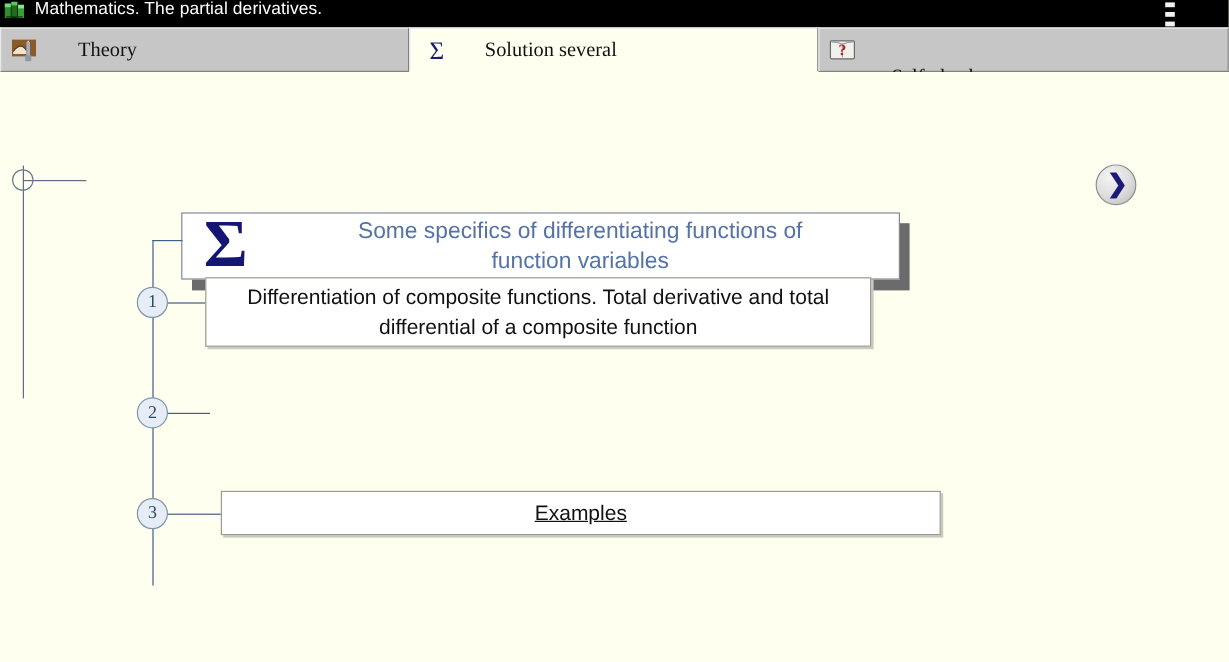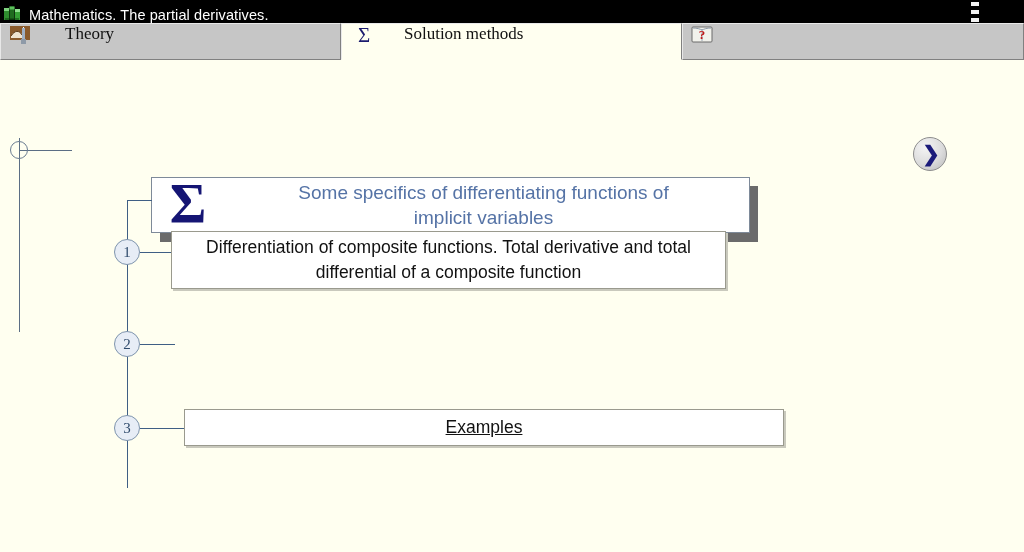--- a/index.html
+++ b/index.html
@@ -19,21 +19,21 @@
     background: #fffff0;
   }
 
   
   .titlebar {
     position: absolute;
     left: 0; top: 0;
     width: 1024px; height: 23px;
     background: #000000;
     display: flex;
-    align-items: flex-end;
+    align-items: flex-start;
   }
   .title-icon {
     width: 18px; height: 18px;
     margin-left: 3px;
     position: relative;
     flex: 0 0 auto;
   }
   .title-text {
     color: #ffffff;
     font-family: "Liberation Sans", sans-serif;
@@ -61,20 +61,21 @@
   .tabbar {
     position: absolute;
     left: 0; top: 23px;
     width: 1024px; height: 37px;
     background: #c0c0c0;
     display: flex;
   }
   .tab {
     height: 37px;
     display: flex;
+    align-items: center;
     box-sizing: border-box;
     background: #c6c6c6;
     border-top: 1px solid #e8e8e8;
     border-left: 1px solid #e8e8e8;
     border-right: 1px solid #808080;
     border-bottom: 1px solid #808080;
     position: relative;
   }
   .tab.tab-theory      { width: 341px; }
   .tab.tab-solution    { width: 341px; background: #fffff0; border-bottom: 1px solid #fffff0; }
@@ -290,21 +291,21 @@
           <rect x="13" y="4" width="3" height="12" fill="#9fb0c4"></rect>
           <rect x="12" y="15" width="5" height="5" fill="#8e9aa8"></rect>
           <rect x="14" y="3" width="1" height="1" fill="#ffffff"></rect>
         </svg>
       </span>
       <span class="tab-label">Theory</span>
     </div>
 
     <div class="tab tab-solution">
       <span class="sigma-tab-icon">Σ</span>
-      <span class="tab-label">Solution methods</span>
+      <span class="tab-label">Solution several</span>
     </div>
 
     <div class="tab tab-selfcheck">
       <span class="tab-icon">
         <svg width="22" height="22" viewBox="0 0 22 22" aria-hidden="true">
           <rect x="1" y="3" width="20" height="15" rx="1" fill="#f2f2ec" stroke="#6a6a6a" stroke-width="1"></rect>
           <path d="M11 5 L11 17" stroke="#9aa6b4" stroke-width="1"></path>
           <path d="M2 4 C6 4, 9 5, 11 6 C13 5, 16 4, 20 4" stroke="#8c99a8" stroke-width="1" fill="none"></path>
           <text x="11" y="15" font-family="Liberation Serif, serif" font-size="13" font-weight="bold" fill="#c01818" text-anchor="middle">?</text>
         </svg>
@@ -322,21 +323,21 @@
 
     <div class="next-button">
       <span class="chev">❯</span>
     </div>
 
     <div class="header-shadow"></div>
     <div class="header-box">
       <span class="header-sigma">Σ</span>
       <div class="header-title">
         <div>Some specifics of differentiating functions of</div>
-        <div>implicit variables</div>
+        <div>function variables</div>
       </div>
     </div>
 
     <div class="tree-top-horizontal"></div>
     <div class="tree-trunk"></div>
 
     <div class="node-connector" style="left:140px; top:192px; width:32px;"></div>
     <div class="node-connector" style="left:140px; top:284px; width:35px;"></div>
     <div class="node-connector" style="left:140px; top:368px; width:45px;"></div>
 

